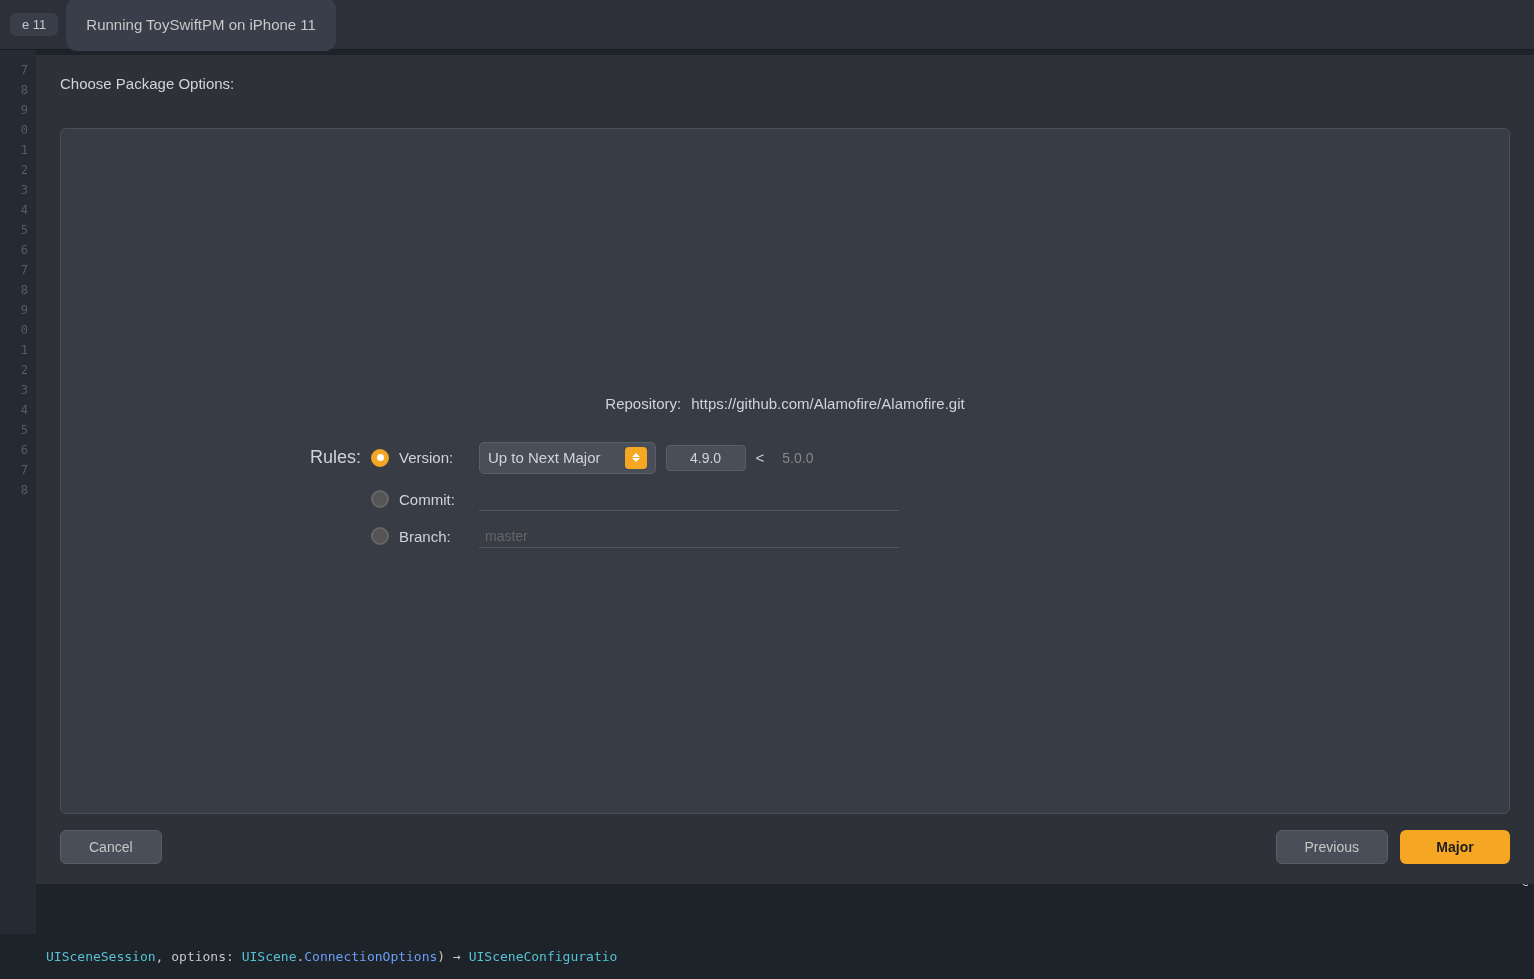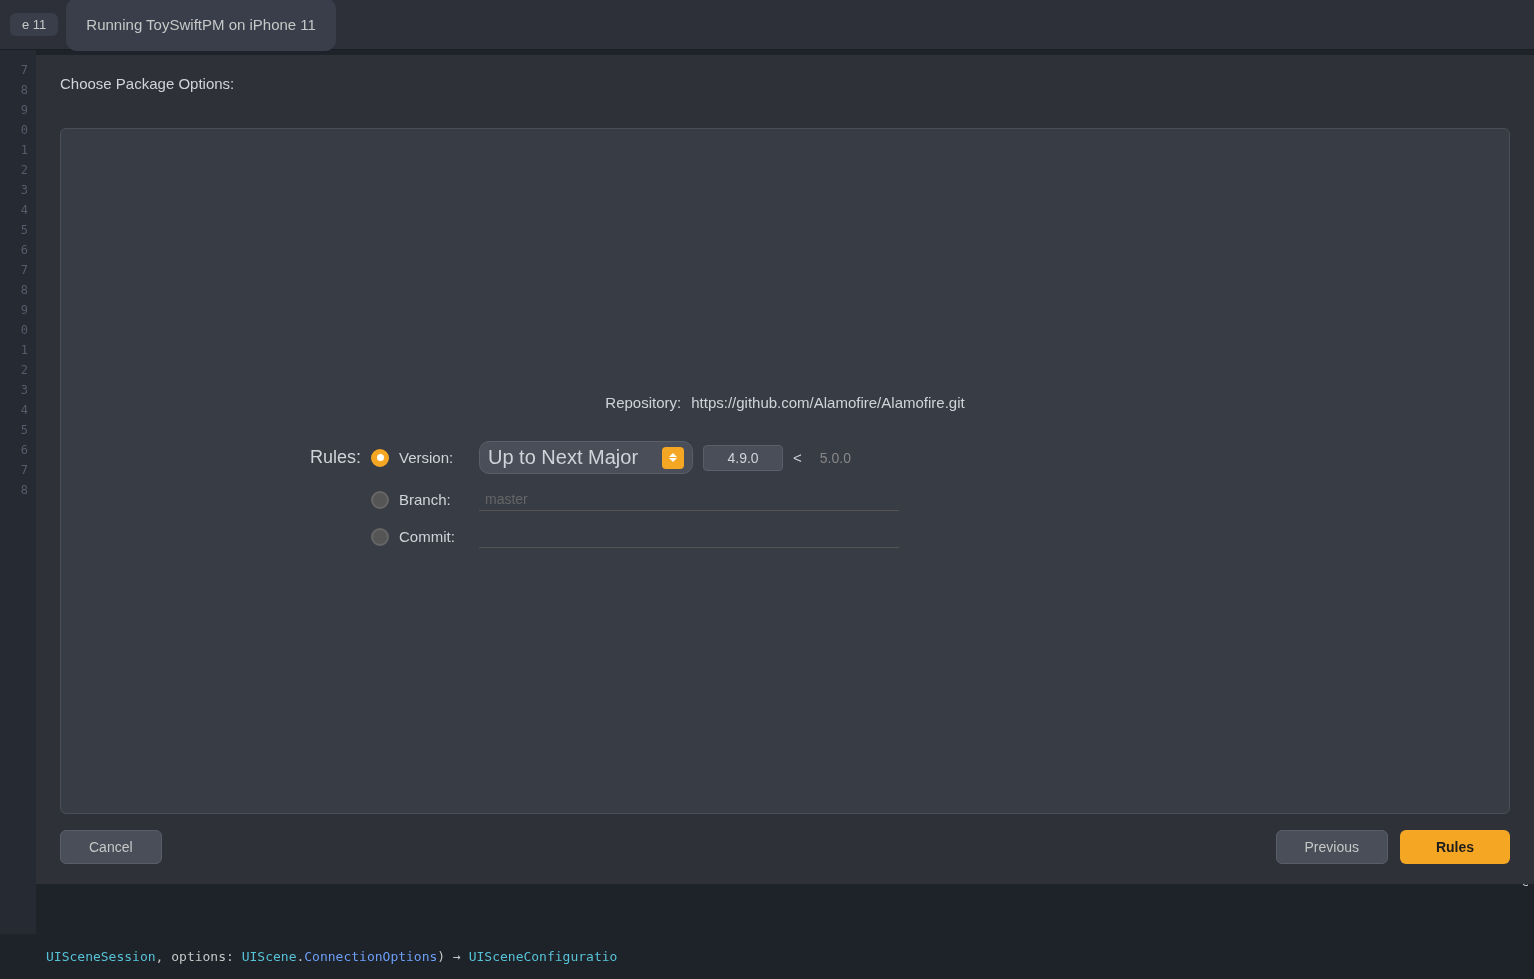--- a/index.html
+++ b/index.html
@@ -204,24 +204,24 @@
     .field-label {
       color: #d0d3d9;
       font-size: 15px;
       min-width: 70px;
     }
 
     
     .version-dropdown {
       background: #4a4e58;
       border: 1px solid #5a5e68;
-      border-radius: 10px;
+      border-radius: 5px;
       padding: 4px 8px;
       color: #d0d3d9;
-      font-size: 20px;
+      font-size: 15px;
       display: flex;
       align-items: center;
       gap: 24px;
       cursor: pointer;
       min-width: 160px;
     }
 
     .version-dropdown-label {
       flex: 1;
     }
@@ -417,39 +417,39 @@
         <input class="version-input" type="text" value="4.9.0" style="">
 
         <span class="less-than">&lt;</span>
 
         <span class="version-display">5.0.0</span>
       </div>
 
       <div class="rule-row">
         <span class="rules-label"></span>
         <div class="radio-btn unselected"></div>
-        <span class="field-label">Branch:</span>
-        <input class="text-field" type="text" placeholder="master" style="margin-left: 0px;">
+        <span class="field-label">Commit:</span>
+        <input class="text-field" type="text" placeholder="" style="margin-left: 0px;">
       </div>
 
       <div class="rule-row">
         <span class="rules-label"></span>
         <div class="radio-btn unselected"></div>
-        <span class="field-label">Commit:</span>
-        <input class="text-field" type="text" placeholder="" style="margin-left: 0px;">
+        <span class="field-label">Branch:</span>
+        <input class="text-field" type="text" placeholder="master" style="margin-left: 0px;">
       </div>
 
     </div>
   </div>
 
   <div style="display: flex; align-items: center; justify-content: space-between; margin-top: 16px;">
     <button class="btn btn-cancel">Cancel</button>
     <div class="right-buttons">
       <button class="btn btn-secondary">Previous</button>
-      <button class="btn btn-primary">Rules</button>
+      <button class="btn btn-primary">Major</button>
     </div>
   </div>
 </div>
 
 <div class="bottom-code-bar">
   <div class="bottom-code-text">
     <span class="code-cyan">UISceneSession</span><span class="code-white">, options: </span><span class="code-cyan">UIScene</span><span class="code-white">.</span><span class="code-blue">ConnectionOptions</span><span class="code-white">) → </span><span class="code-cyan">UISceneConfiguratio</span>
   </div>
 </div>
 

